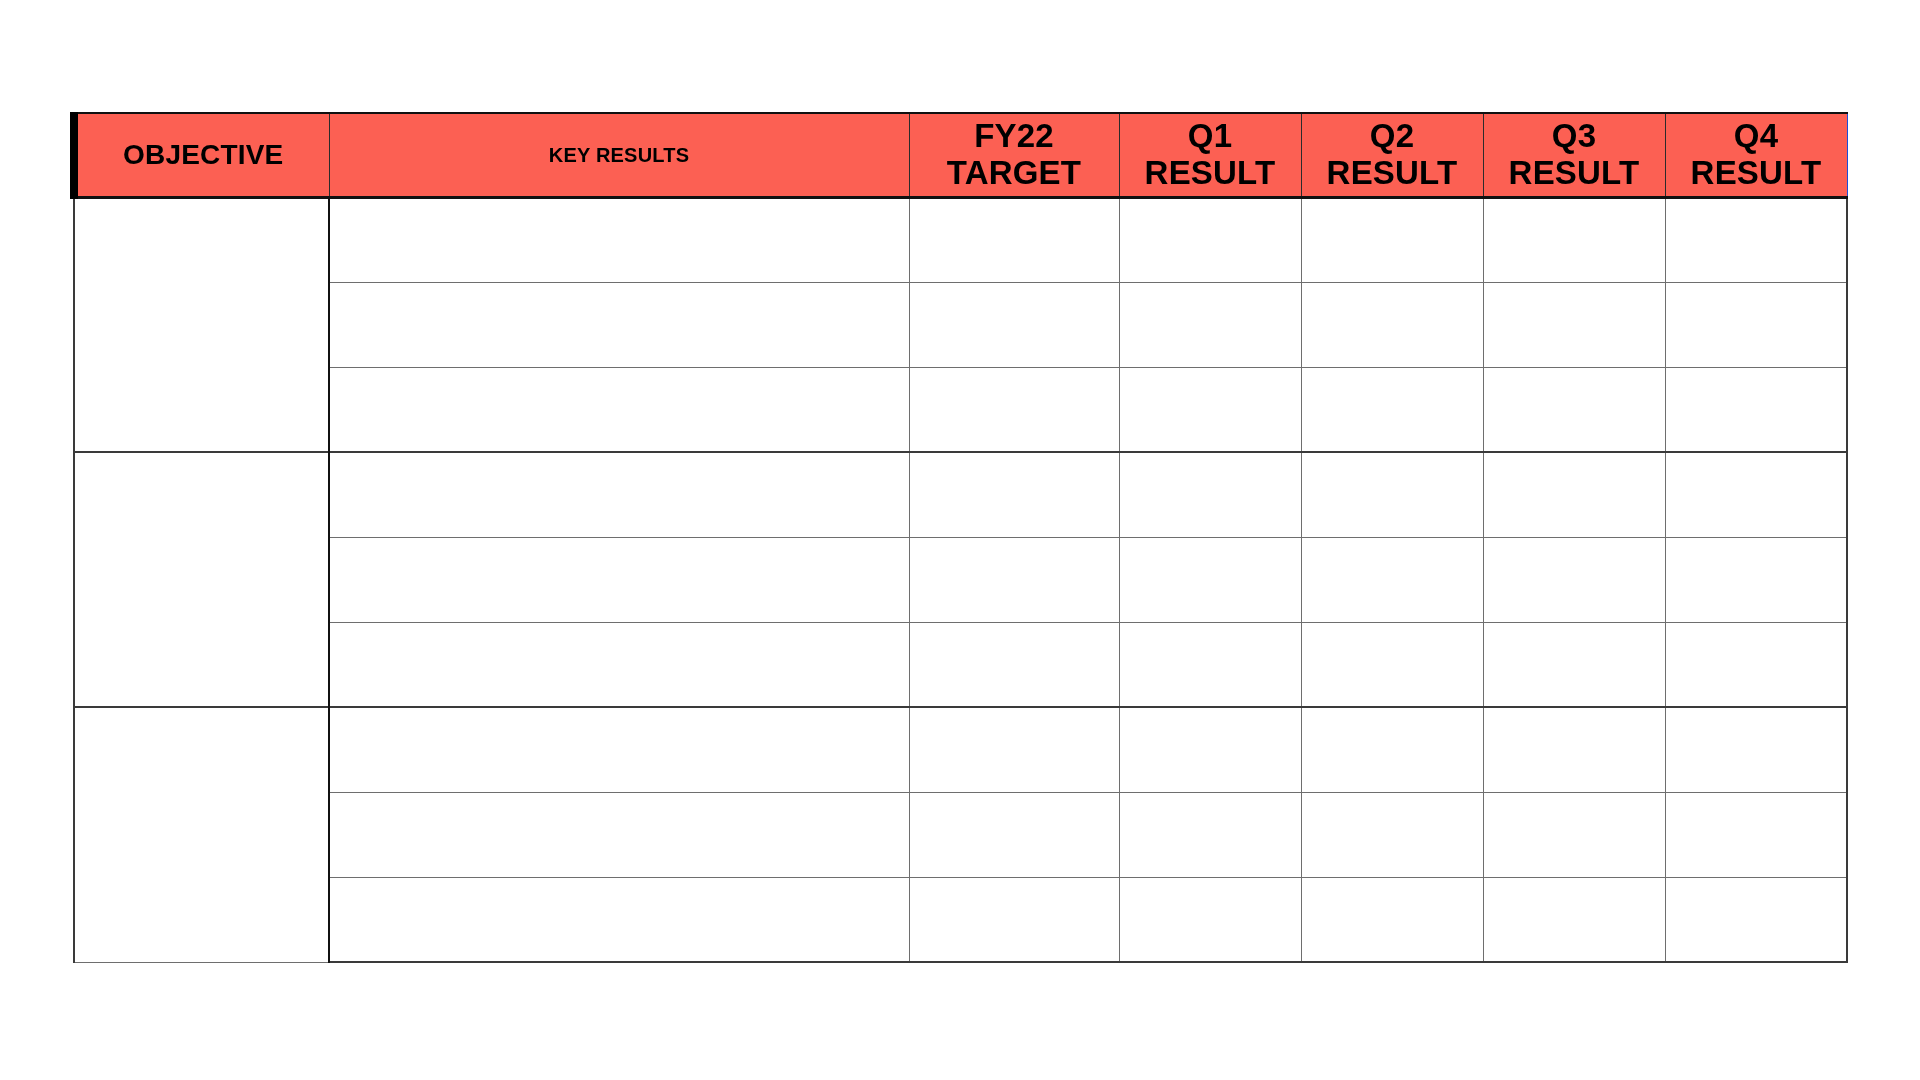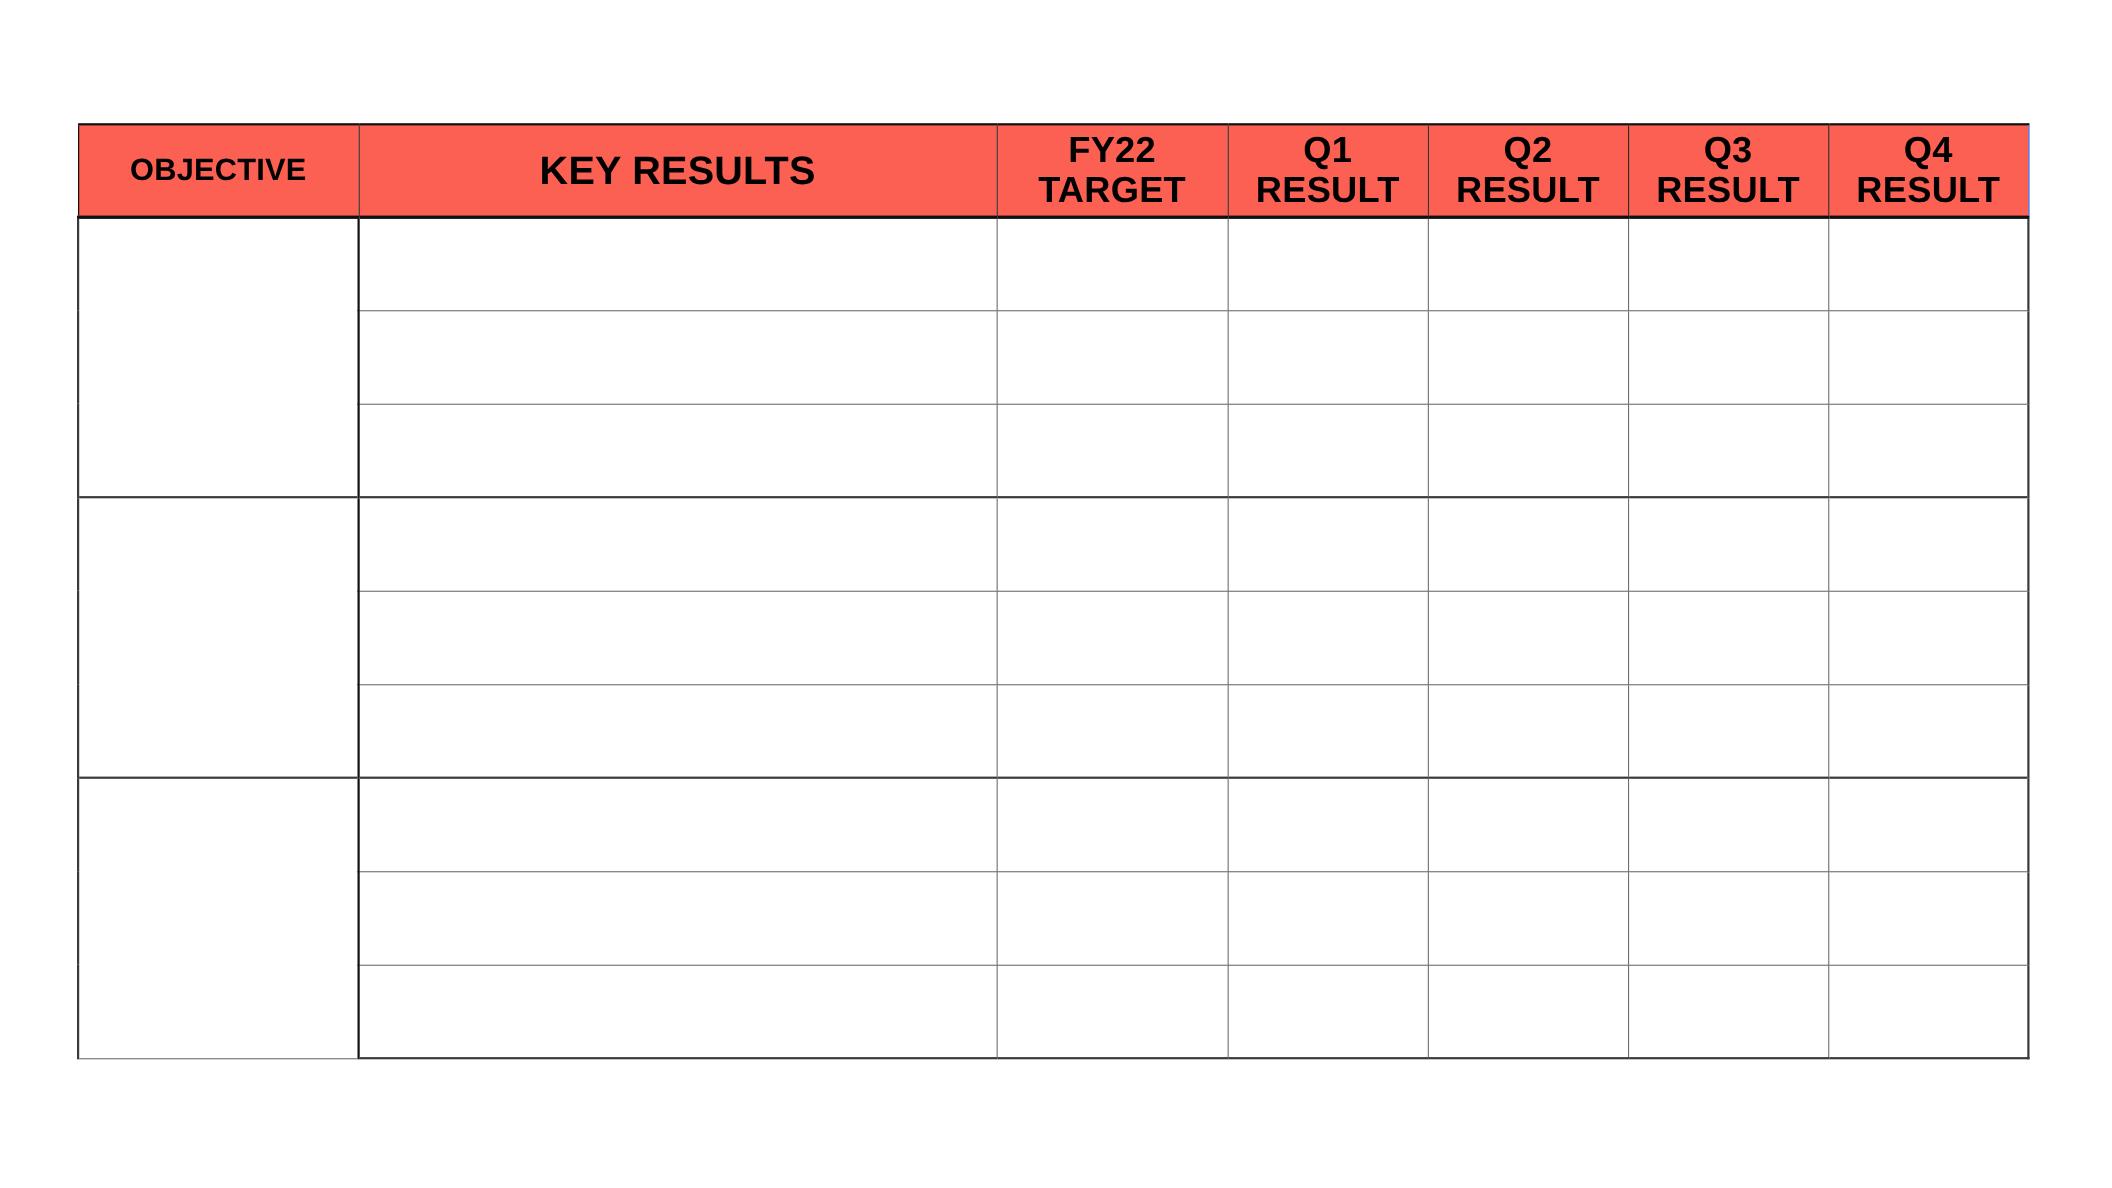--- a/index.html
+++ b/index.html
@@ -45,24 +45,24 @@
     padding: 4px 6px;
     border-left: 1px solid #2b2b2b;
     border-right: 1px solid #2b2b2b;
     border-top: 2px solid #111111;
     border-bottom: 3px solid #111111;
     letter-spacing: 0.2px;
     box-sizing: border-box;
   }
   thead th.th-objective {
     font-size: 28px;
-    border-left: 1px solid #000000;
+    border-left: 8px solid #000000;
   }
   thead th.th-keyresults {
-    font-size: 36px;
+    font-size: 20px;
   }
   thead th.th-last {
     border-right: 1px solid #1d4ed8;
   }
   thead th .hdr-line {
     display: block;
   }
 
   tbody td {
     border: 1px solid #6e6e6e;

